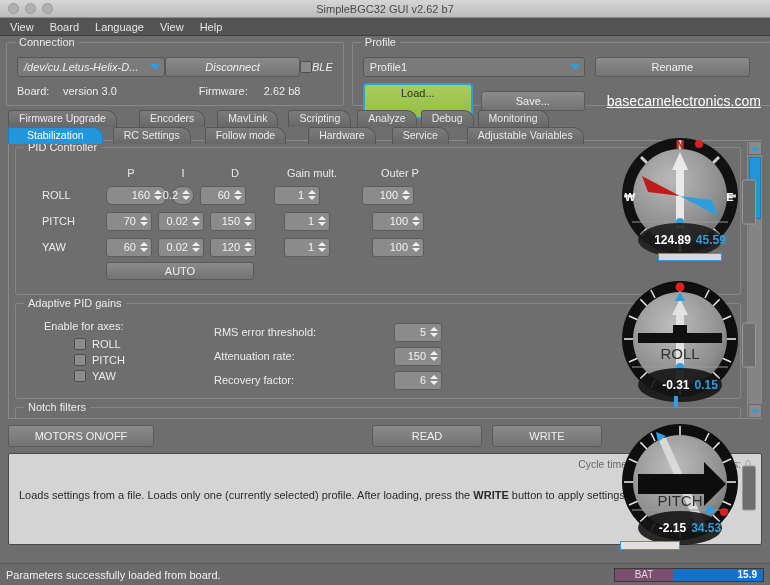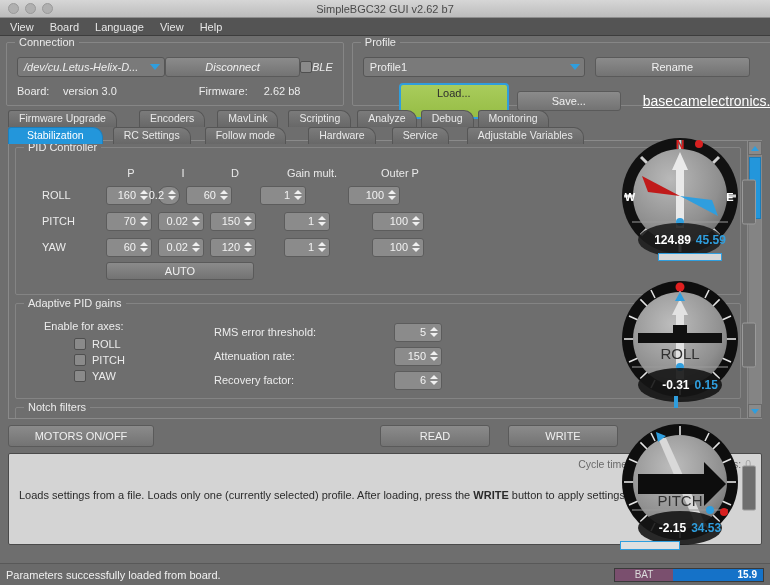--- a/index.html
+++ b/index.html
@@ -67,21 +67,21 @@
     border:1px solid #5a5a5a; border-radius:3px;
     color:#f0f0f0; font-size:11px; height:20px;
     font-family:"Liberation Sans",sans-serif;
     cursor:pointer; text-align:center; line-height:18px;
   }
 
   .btn-green {
     background: linear-gradient(#a9cc5c,#96bd45);
     border:2px solid #2f9ede; border-radius:4px;
     color:#2e2e2e; height:36px; font-size:11px; line-height:16px;
-    font-family:"Liberation Sans",sans-serif; cursor:pointer; text-align:center;margin-left:36px;
+    font-family:"Liberation Sans",sans-serif; cursor:pointer; text-align:center;
   }
 
   .chk {
     width:12px; height:12px; background:#8a8a8a; border:1px solid #4f4f4f;
     border-radius:2px; display:inline-block; vertical-align:middle;
   }
 
   .link { color:#ffffff; text-decoration:underline; font-size:14px; cursor:pointer; }
 
   
@@ -146,21 +146,21 @@
   }
   .vs-arrow-up { width:0;height:0;border-left:4px solid transparent;border-right:4px solid transparent;border-bottom:5px solid #2f9ede; }
   .vs-arrow-dn { width:0;height:0;border-left:4px solid transparent;border-right:4px solid transparent;border-top:5px solid #2f9ede; }
   .vs-track { flex:1; width:12px; background:#848484; position:relative; }
   .vs-thumb {
     position:absolute; top:2px; left:0; width:12px; height:62px;
     background:#2396db; border:1px solid #1b7cb8;
   }
 
   
-  .actions { display:flex; padding:6px 8px 0 8px; align-items:center;gap:8px; }
+  .actions { display:flex; padding:6px 8px 0 8px; align-items:center; }
 
   
   .infobox {
     margin: 6px 8px 0 8px; height:92px;
     background:#d4d4d4; border:1px solid #4a4a4a; border-radius:2px;
     position:relative; padding:8px 10px;
   }
   .cycle-line {
     position:absolute; top:4px; right:10px; font-size:10.5px; color:#6a6a6a;
   }
@@ -305,21 +305,21 @@
         <div style="width:82px;"></div>
         <div class="hdr" style="width:50px;">P</div>
         <div class="hdr" style="width:50px; margin-left:2px;">I</div>
         <div class="hdr" style="width:50px; margin-left:2px;">D</div>
         <div class="hdr" style="width:60px; margin-left:22px;">Gain mult.</div>
         <div class="hdr" style="width:60px; margin-left:28px;">Outer P</div>
       </div>
 
       <div class="row" style="height:26px;">
         <div class="axis-label" style="width:82px; padding-left:18px;">ROLL</div>
-        <div class="spin" style="width:46px;">
+        <div class="spin" style="width:60px;border-radius:6px;">
             <span class="val">160</span>
             <span class="arrows">
               <i class="up"></i>
               <i class="dn"></i>
             </span>
           </div>
         <div class="spin" style="width:22px; margin-left:6px;border-radius:9px;">
             <span class="val">0.2</span>
             <span class="arrows">
               <i class="up"></i>

